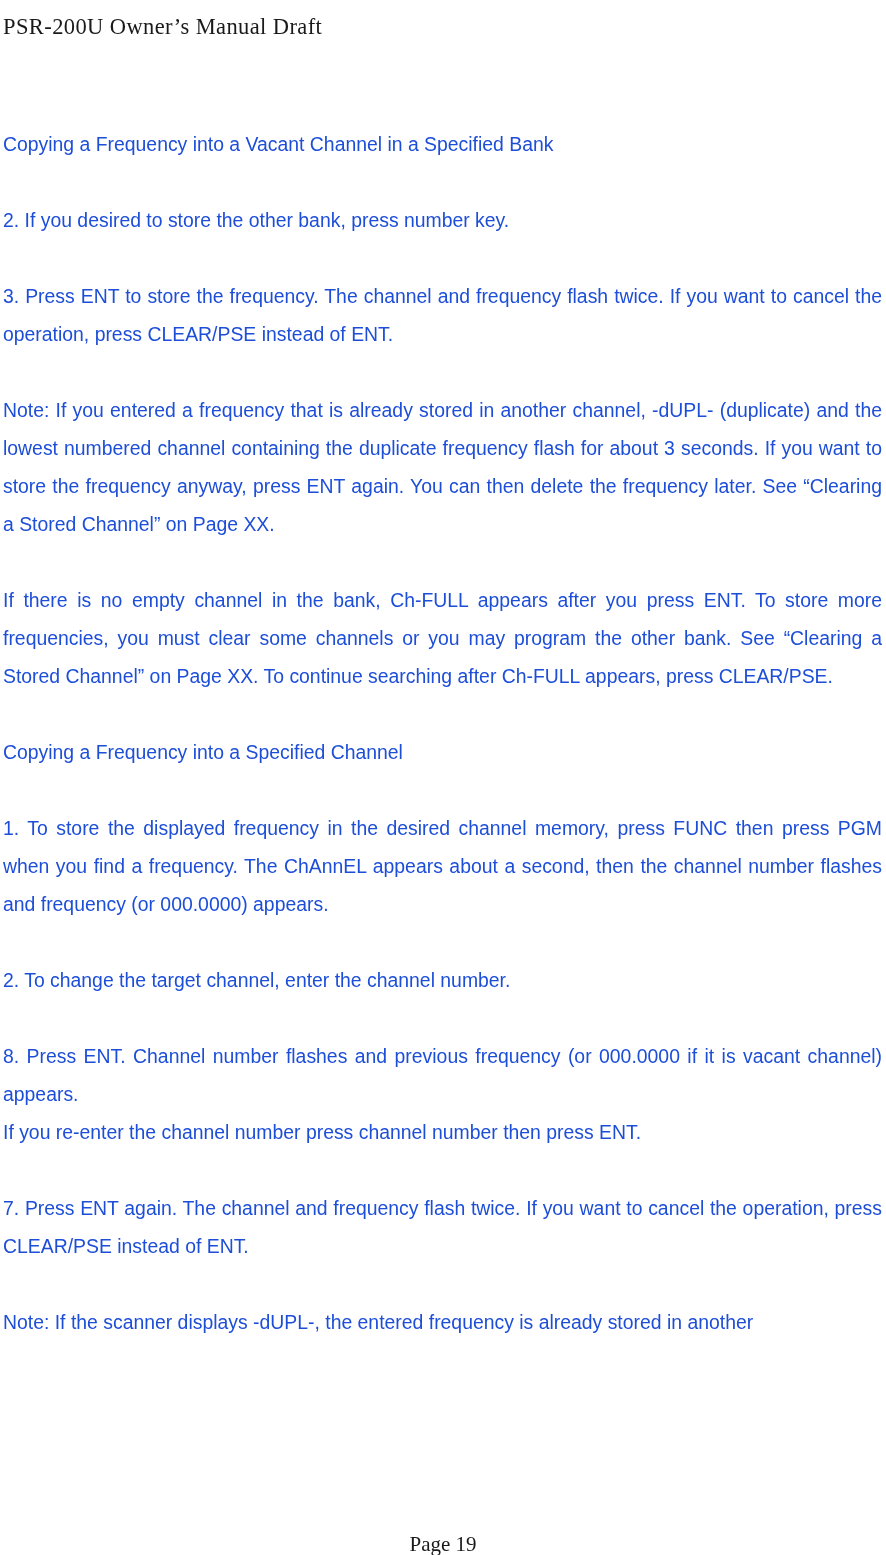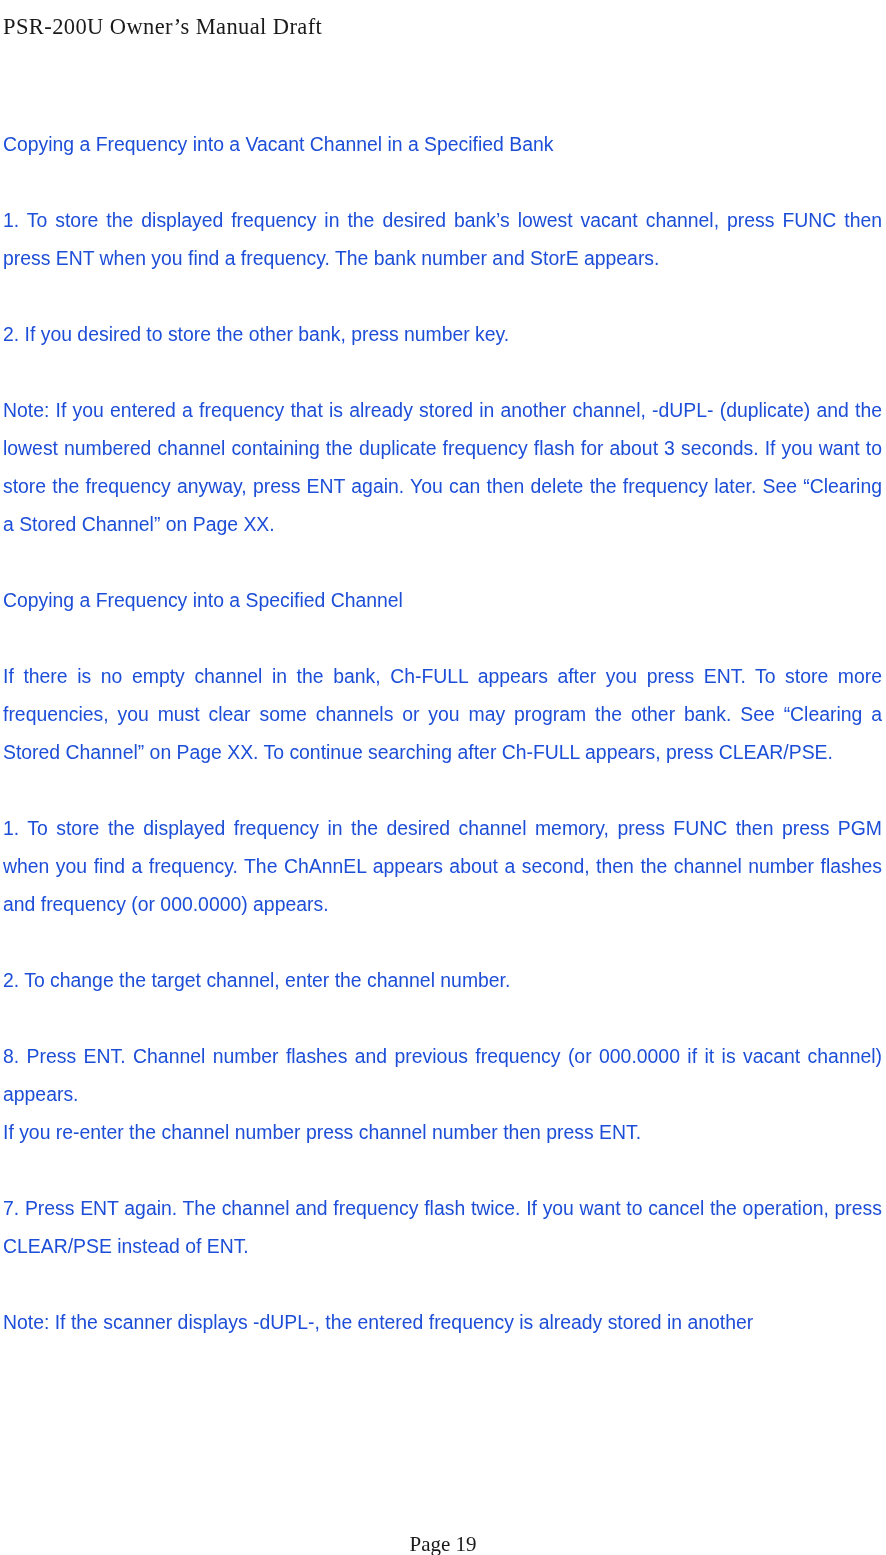--- a/index.html
+++ b/index.html
@@ -89,30 +89,30 @@
 <body>
 
 <div class="page">
 
   <div class="running-header">PSR-200U Owner’s Manual Draft</div>
 
   <div class="body-col">
 
     <p class="para heading">Copying a Frequency into a Vacant Channel in a Specified Bank</p>
 
-    <p class="para">1. To store the displayed frequency in the desired bank’s lowest vacant channel, press FUNC then press ENT when you find a frequency. The bank number and StorE appears.</p>
 
     <p class="para">2. If you desired to store the other bank, press number key.</p>
 
+    <p class="para">3. Press ENT to store the frequency. The channel and frequency flash twice. If you want to cancel the operation, press CLEAR/PSE instead of ENT.</p>
 
     <p class="para">Note: If you entered a frequency that is already stored in another channel, -dUPL- (duplicate) and the lowest numbered channel containing the duplicate frequency flash for about 3 seconds. If you want to store the frequency anyway, press ENT again. You can then delete the frequency later. See “Clearing a Stored Channel” on Page XX.</p>
 
+    <p class="para">If there is no empty channel in the bank, Ch-FULL appears after you press ENT. To store more frequencies, you must clear some channels or you may program the other bank. See “Clearing a Stored Channel” on Page XX. To continue searching after Ch-FULL appears, press CLEAR/PSE.</p>
+
     <p class="para heading">Copying a Frequency into a Specified Channel</p>
-
-    <p class="para">If there is no empty channel in the bank, Ch-FULL appears after you press ENT. To store more frequencies, you must clear some channels or you may program the other bank. See “Clearing a Stored Channel” on Page XX. To continue searching after Ch-FULL appears, press CLEAR/PSE.</p>
 
     <p class="para">1. To store the displayed frequency in the desired channel memory, press FUNC then press PGM when you find a frequency. The ChAnnEL appears about a second, then the channel number flashes and frequency (or 000.0000) appears.</p>
 
     <p class="para">2. To change the target channel, enter the channel number.</p>
 
     <p class="para tight">8. Press ENT. Channel number flashes and previous frequency (or 000.0000 if it is vacant channel) appears.</p>
 
     <p class="para nojust">If you re-enter the channel number press channel number then press ENT.</p>
 
     <p class="para">7. Press ENT again. The channel and frequency flash twice. If you want to cancel the operation, press CLEAR/PSE instead of ENT.</p>

